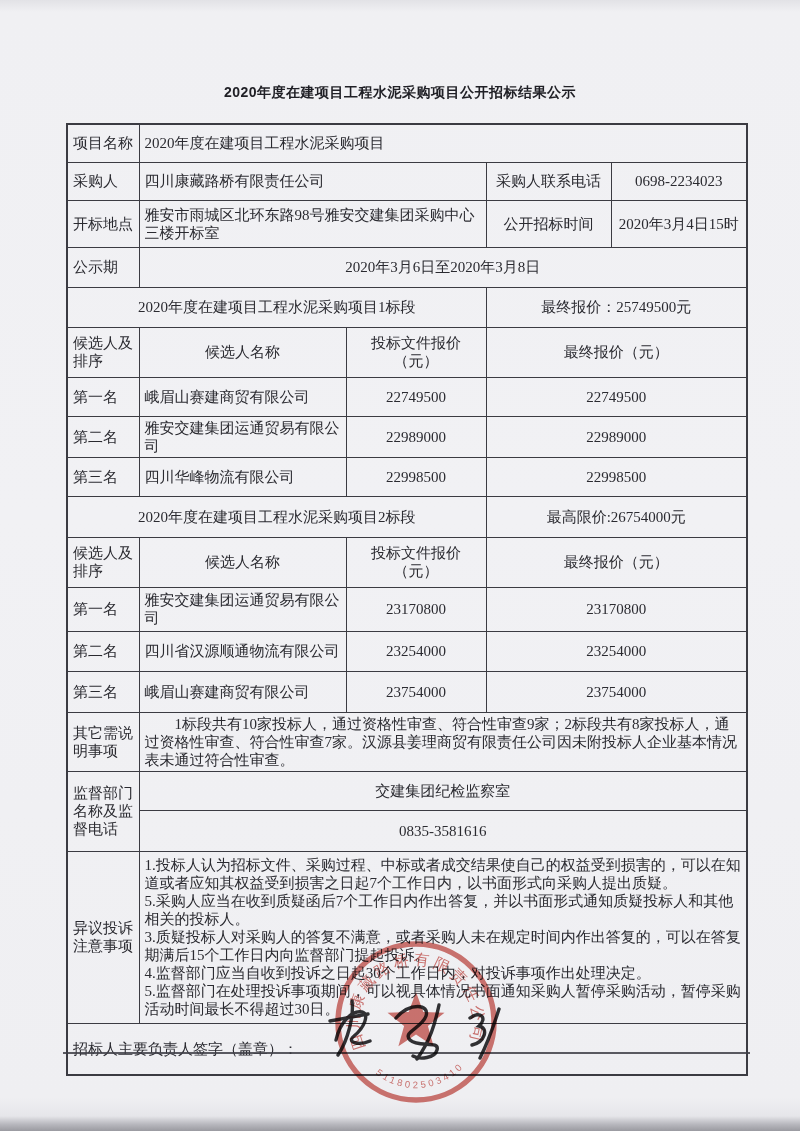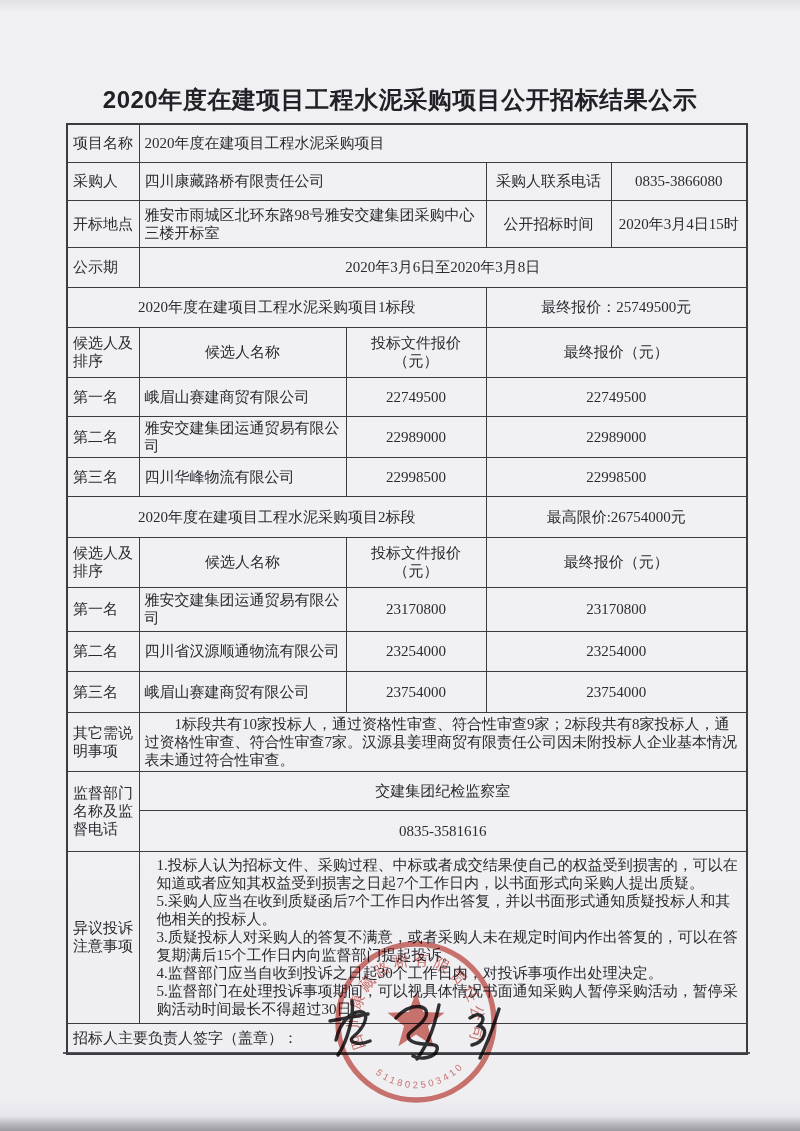--- a/index.html
+++ b/index.html
@@ -7,42 +7,42 @@
   body { font-family:"Liberation Serif","DejaVu Serif",serif; color:#2a2a30; }
 
   .sheet{
     position:relative; width:800px; height:1131px; overflow:hidden;
     background:linear-gradient(180deg,#e2e2e6 0px,#f0f0f3 12px,#f1f1f4 520px,#efeff2 1098px,#e6e6ea 1116px,#b9b9bf 1124px,#9a9aa0 1131px);
   }
 
   .title{
     position:absolute; top:84px; left:0; width:100%;
     text-align:center; font-family:"Liberation Sans","DejaVu Sans",sans-serif;
-    font-size:24px; font-weight:700; color:#202026; letter-spacing:.5px;
+    font-size:14px; font-weight:700; color:#202026; letter-spacing:.5px;
   }
 
   table.doc{
     position:absolute; left:66px; top:123px; width:680px;
     border-collapse:collapse; table-layout:fixed;
     border:2px solid #3b3b42;
   }
   table.doc td{
     border:1px solid #3b3b42;
     font-size:15px; line-height:18px;
     vertical-align:middle;
     padding:2px 5px;
     overflow:hidden;
   }
   td.lbl{ text-align:left; }
   td.txt{ text-align:left;margin-top:29px; }
   td.ctr{ text-align:center; }
   td.nowrap{ white-space:nowrap; padding:2px 2px;margin-top:28px; }
   td.para{ text-align:left; padding:4px 7px; }
   td.indent{ text-indent:2em; }
-  .cmp-item{ text-align:left;margin-left:12px; }
+  .cmp-item{ text-align:left; }
   td.sig{ text-align:left; padding-left:6px; font-size:15px; }
 
   
   .outer-rule{
     position:absolute; left:63px; top:1052px; width:687px; height:0;
     border-top:2px solid rgba(62,62,70,.85);
   }
 
   .stamp{
     position:absolute; left:330px; top:936px; width:172px; height:172px;
@@ -72,21 +72,21 @@
     <tbody>
         <tr style="height:38px">
       <td class="lbl">项目名称</td>
       <td class="txt" colspan="4">2020年度在建项目工程水泥采购项目</td>
     </tr>
 
     <tr style="height:38px">
       <td class="lbl">采购人</td>
       <td class="txt" colspan="2">四川康藏路桥有限责任公司</td>
       <td class="ctr">采购人联系电话</td>
-      <td class="ctr">0835-3866080</td>
+      <td class="ctr">0698-2234023</td>
     </tr>
 
     <tr style="height:47px">
       <td class="lbl">开标地点</td>
       <td class="txt" colspan="2">雅安市雨城区北环东路98号雅安交建集团采购中心三楼开标室</td>
       <td class="ctr">公开招标时间</td>
       <td class="ctr nowrap">2020年3月4日15时</td>
     </tr>
 
     <tr style="height:40px">
@@ -169,21 +169,21 @@
       <td class="lbl">异议投诉注意事项</td>
       <td class="para" colspan="4">
         <div class="cmp-item">1.投标人认为招标文件、采购过程、中标或者成交结果使自己的权益受到损害的，可以在知道或者应知其权益受到损害之日起7个工作日内，以书面形式向采购人提出质疑。</div>
         <div class="cmp-item">5.采购人应当在收到质疑函后7个工作日内作出答复，并以书面形式通知质疑投标人和其他相关的投标人。</div>
         <div class="cmp-item">3.质疑投标人对采购人的答复不满意，或者采购人未在规定时间内作出答复的，可以在答复期满后15个工作日内向监督部门提起投诉。</div>
         <div class="cmp-item">4.监督部门应当自收到投诉之日起30个工作日内，对投诉事项作出处理决定。</div>
         <div class="cmp-item">5.监督部门在处理投诉事项期间，可以视具体情况书面通知采购人暂停采购活动，暂停采购活动时间最长不得超过30日。</div>
       </td>
     </tr>
 
-    <tr style="height:31px">
+    <tr style="height:52px">
       <td class="sig" colspan="5">
         <span>招标人主要负责人签字（盖章）：</span>
       </td>
     </tr>
   </tbody>
     </table>
 
   <div class="outer-rule"></div>
 
   <svg class="handwriting" viewBox="0 0 205 85">

